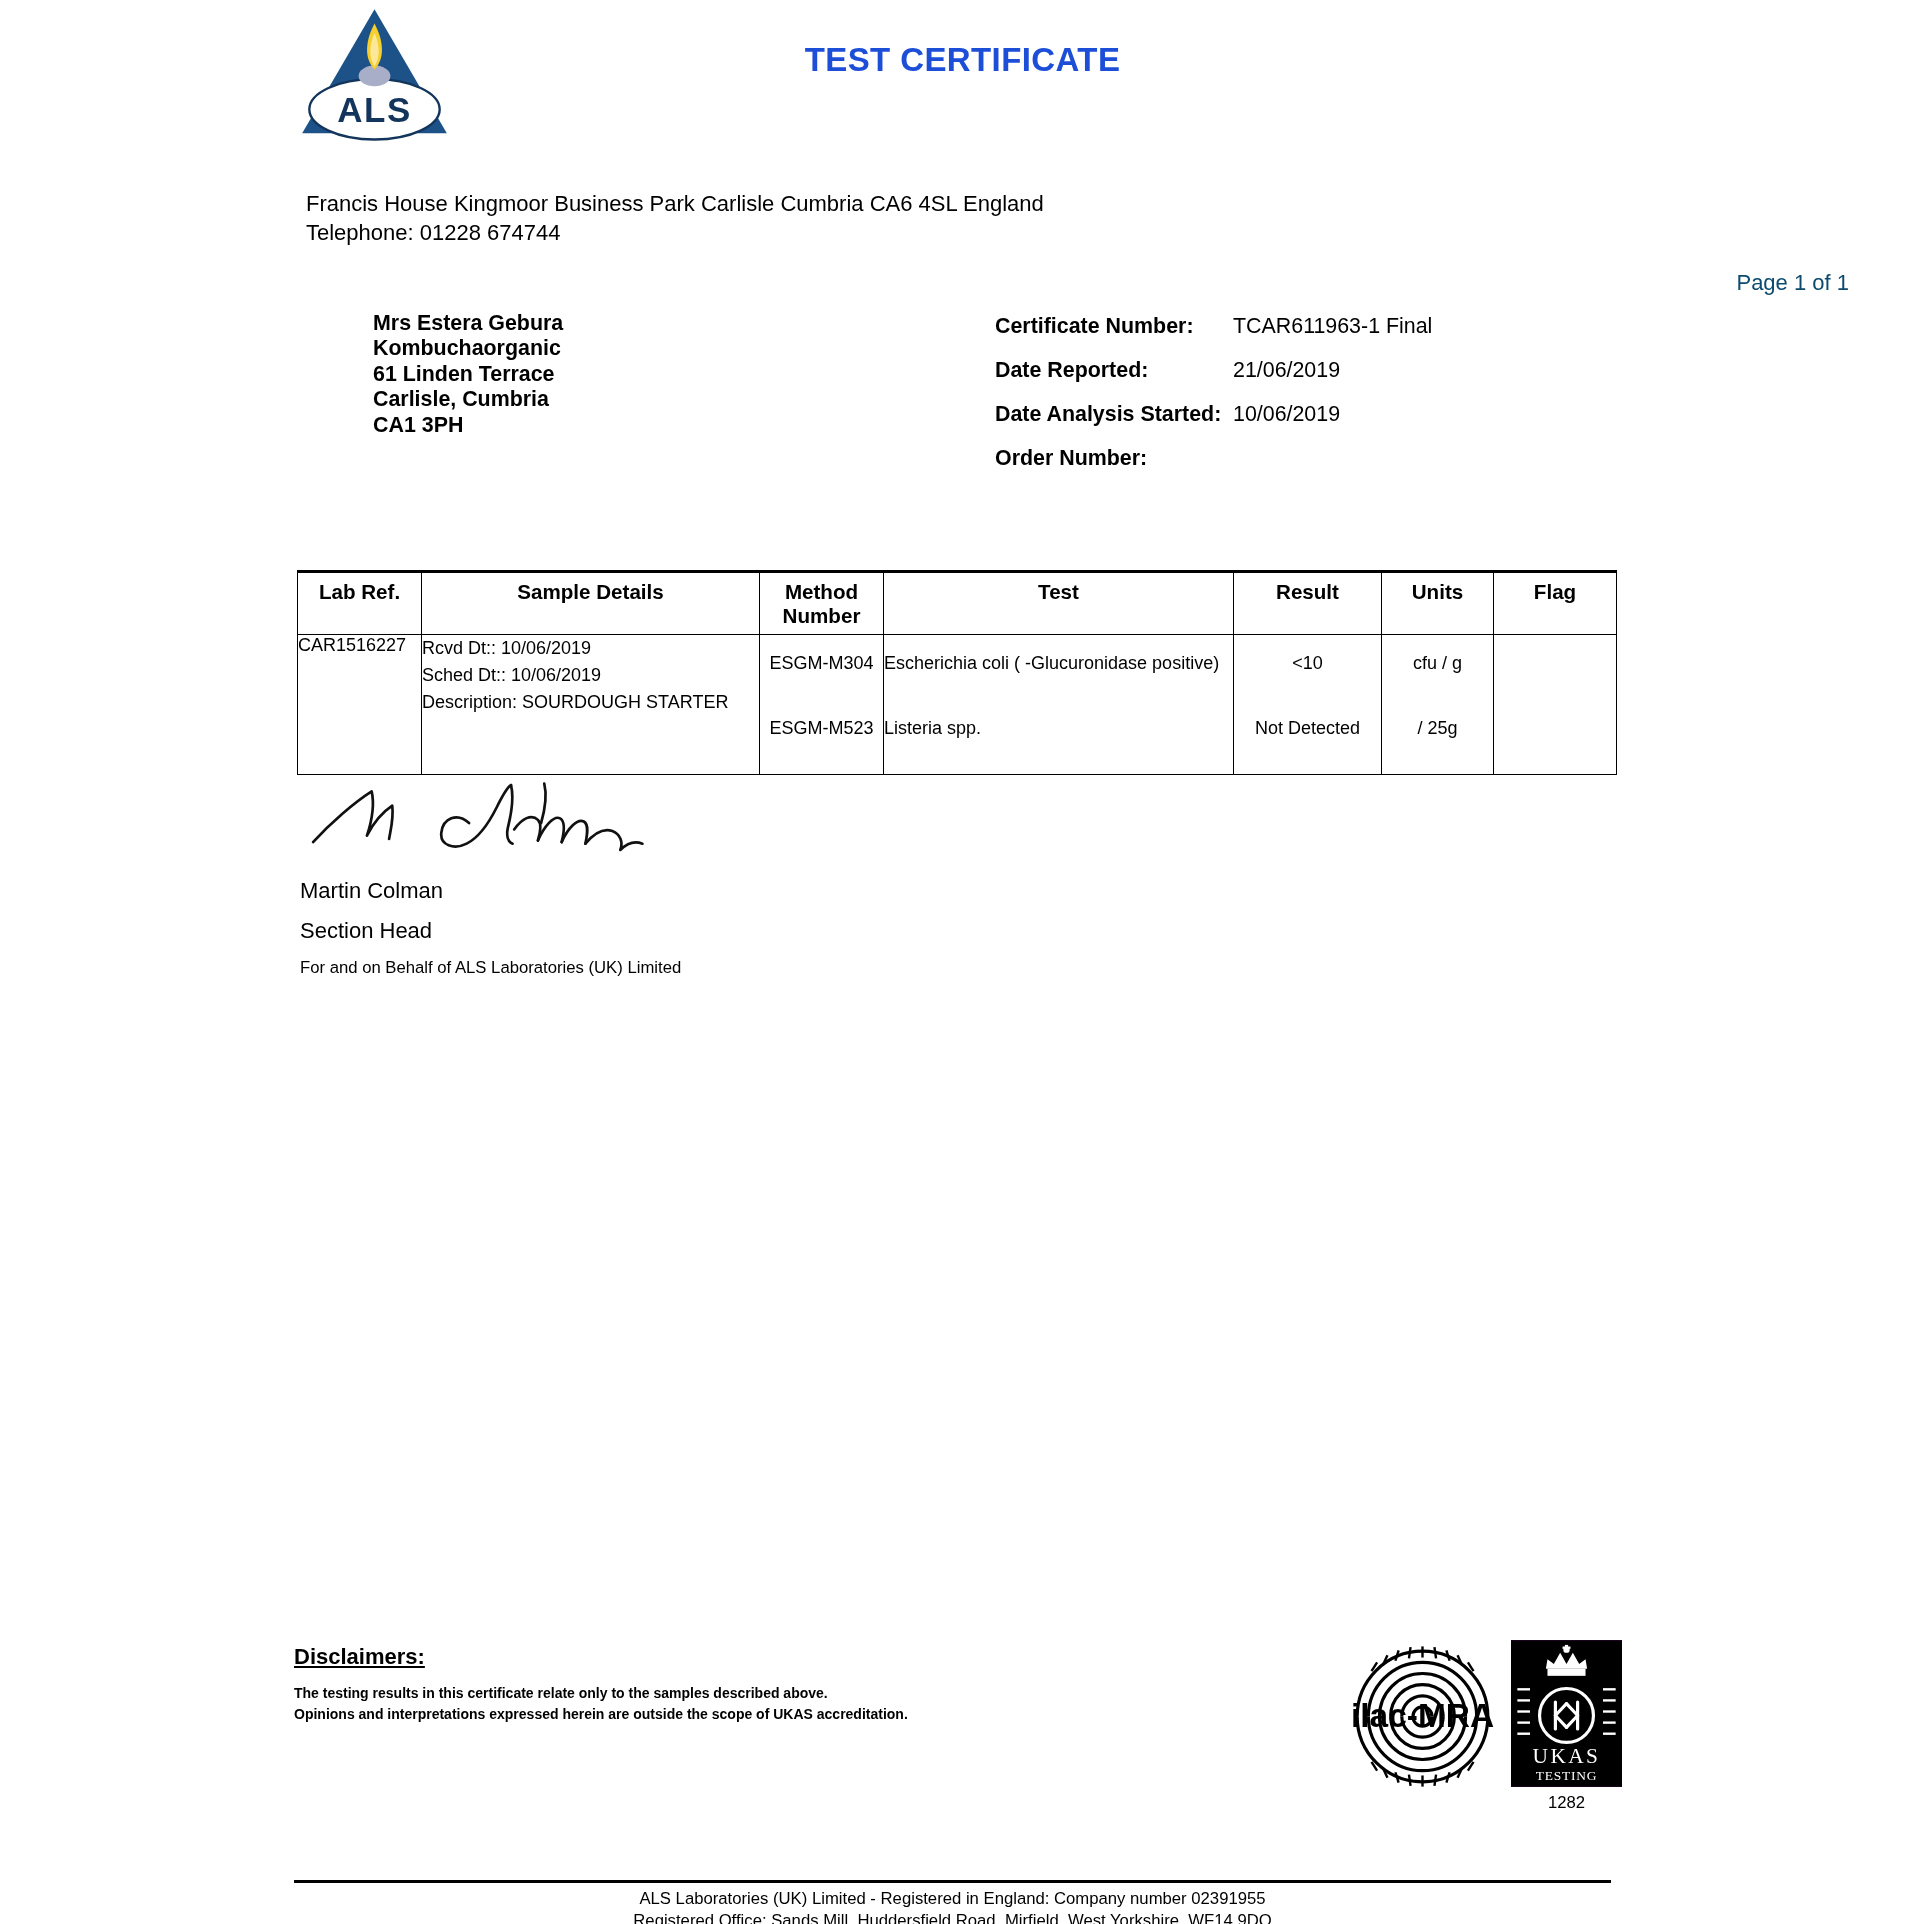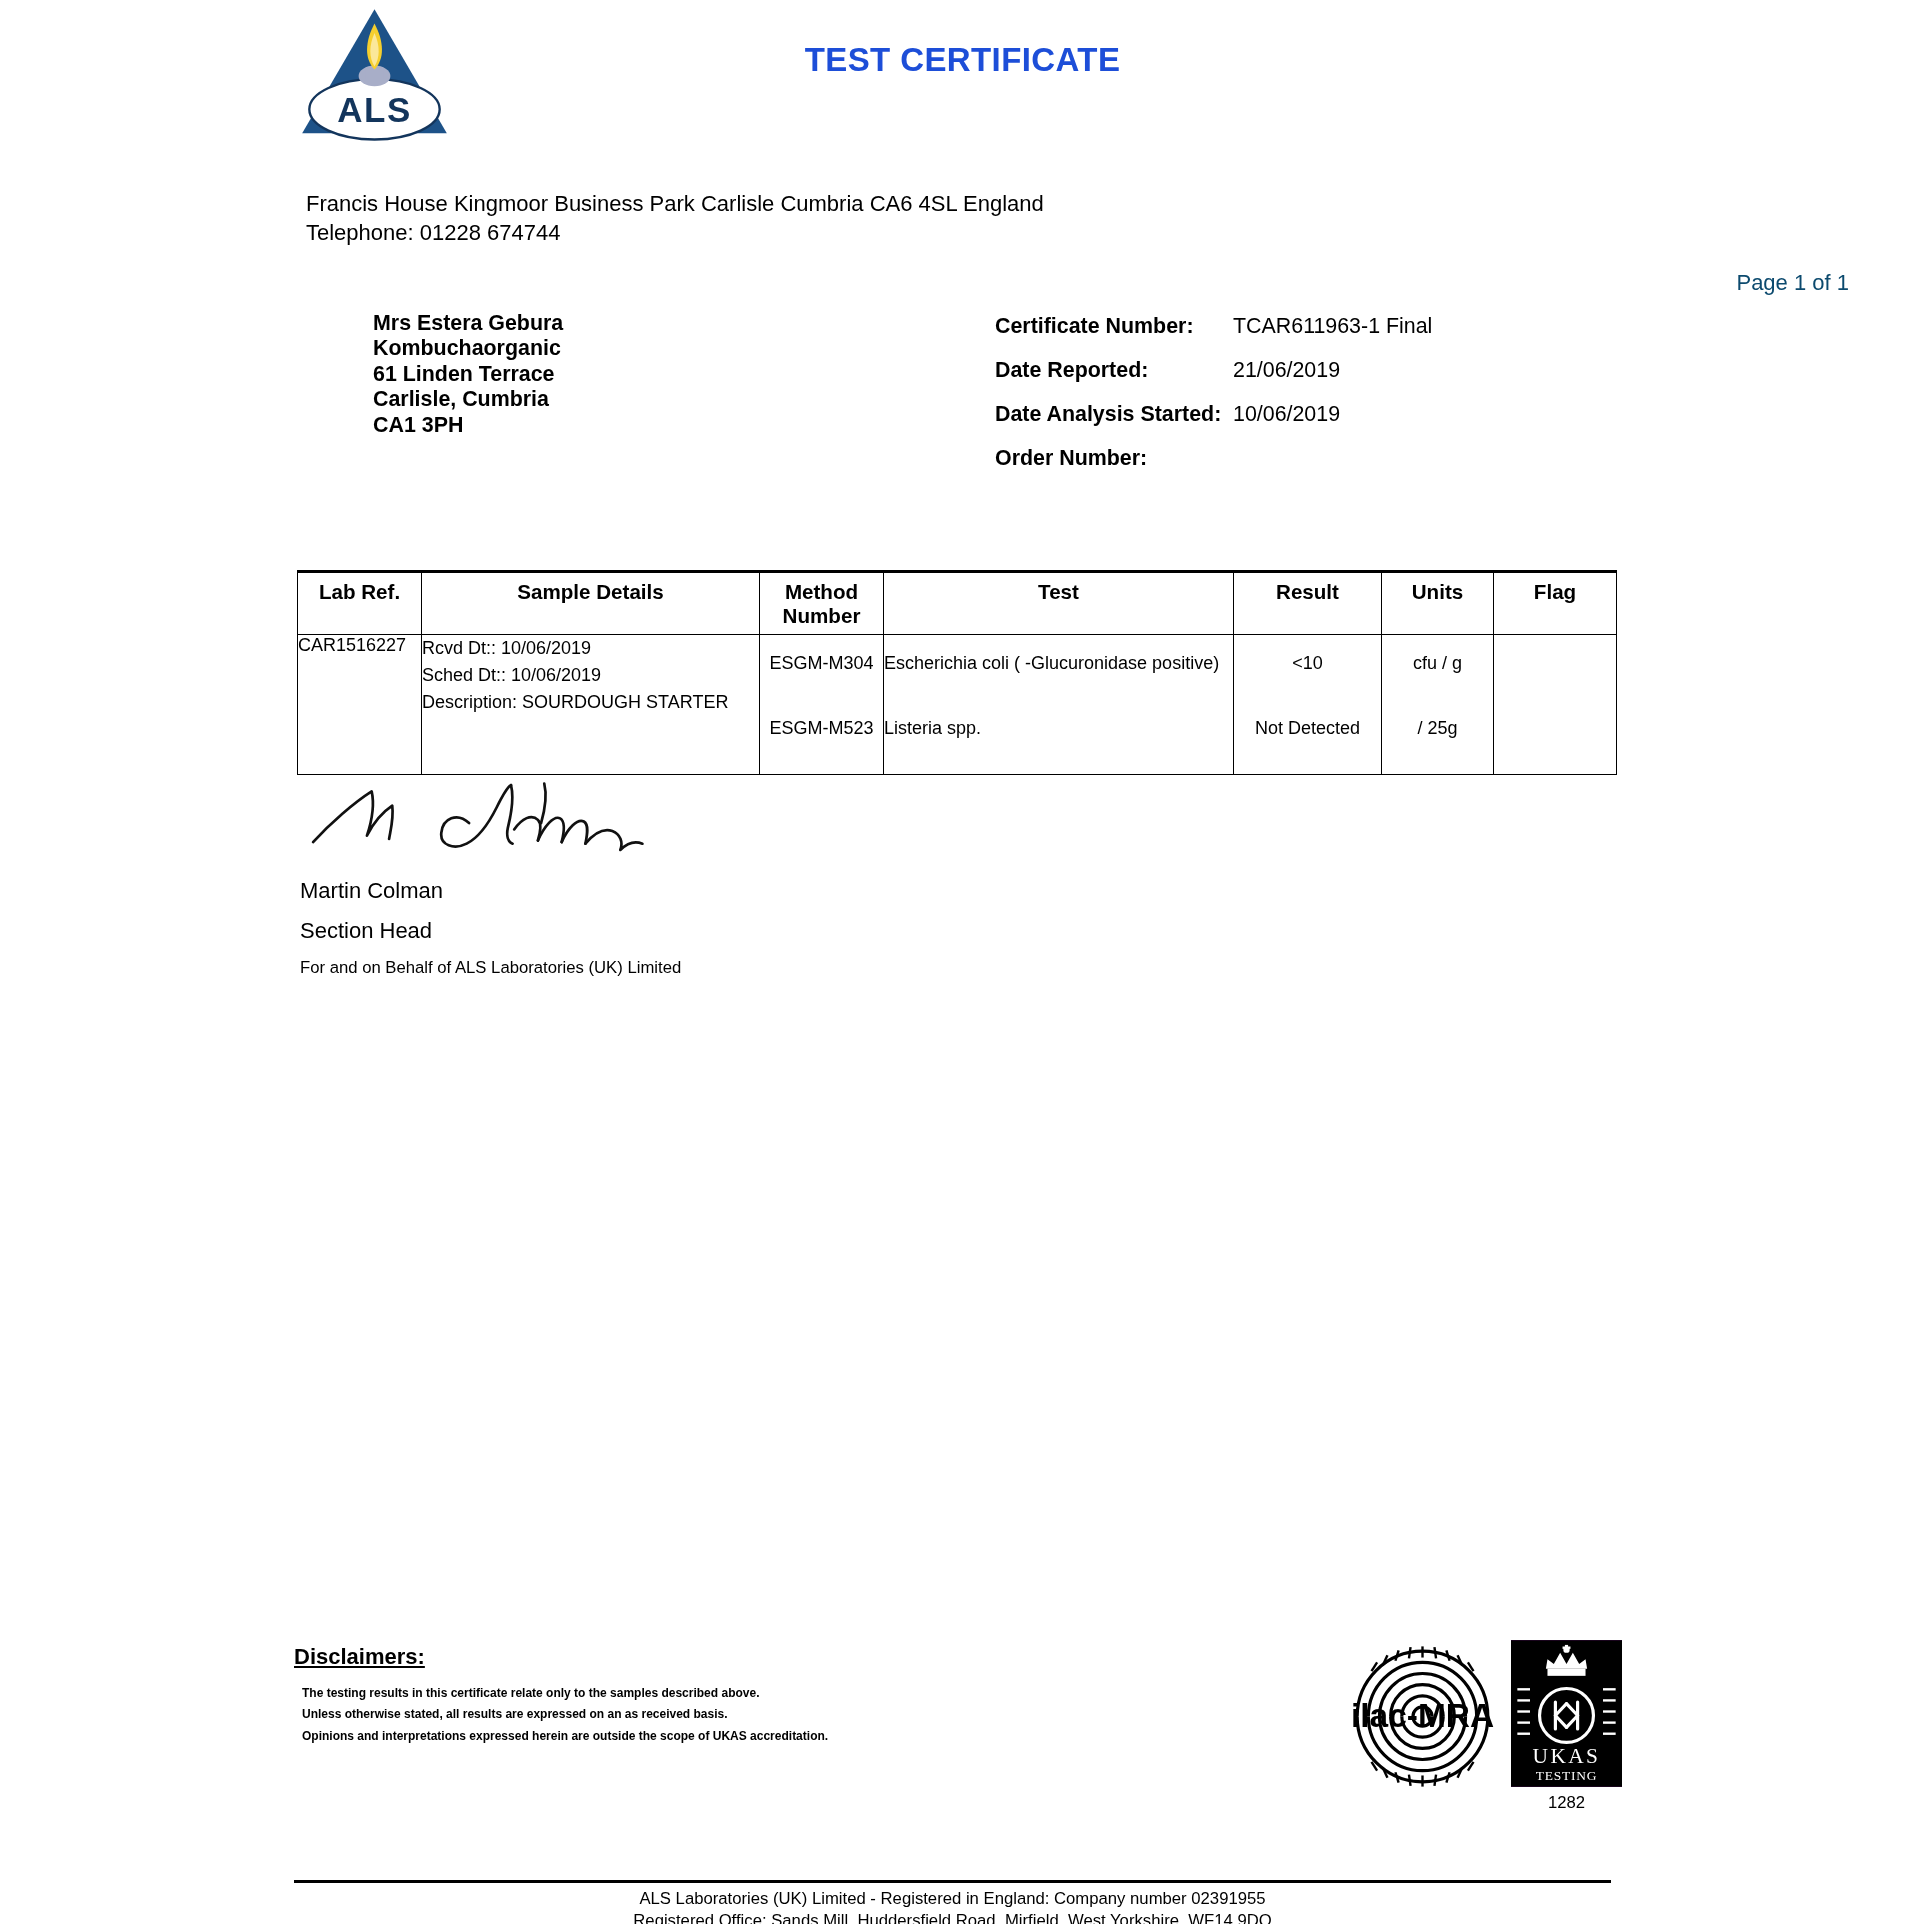--- a/index.html
+++ b/index.html
@@ -205,23 +205,23 @@
   .disclaimer-title {
     position: absolute;
     left: 294px;
     top: 1644px;
     font-size: 22px;
     font-weight: bold;
     text-decoration: underline;
   }
   .disclaimer-body {
     position: absolute;
-    left: 302px;
+    left: 294px;
     top: 1683px;
-    font-size: 12px;
+    font-size: 14px;
     font-weight: bold;
     line-height: 21.4px;
   }
 
   
   .ilac-logo {
     position: absolute;
     left: 1350px;
     top: 1644px;
     width: 145px;
@@ -378,21 +378,20 @@
       </g>
     </svg>
   </div>
   <div class="sig-name">Martin Colman</div>
   <div class="sig-role">Section Head</div>
   <div class="sig-behalf">For and on Behalf of ALS Laboratories (UK) Limited</div>
 
   <div class="disclaimer-title">Disclaimers:</div>
   <div class="disclaimer-body">
     <div>The testing results in this certificate relate only to the samples described above.</div>
-    <div>Unless otherwise stated, all results are expressed on an as received basis.</div>
     <div>Opinions and interpretations expressed herein are outside the scope of UKAS accreditation.</div>
   </div>
 
   <div class="ilac-logo">
     <svg viewBox="0 0 182 182" width="145" height="145" xmlns="http://www.w3.org/2000/svg">
       <defs>
         <clipPath id="ilacClip">
             <circle cx="91" cy="91" r="88"></circle>
           </clipPath>
       </defs>

